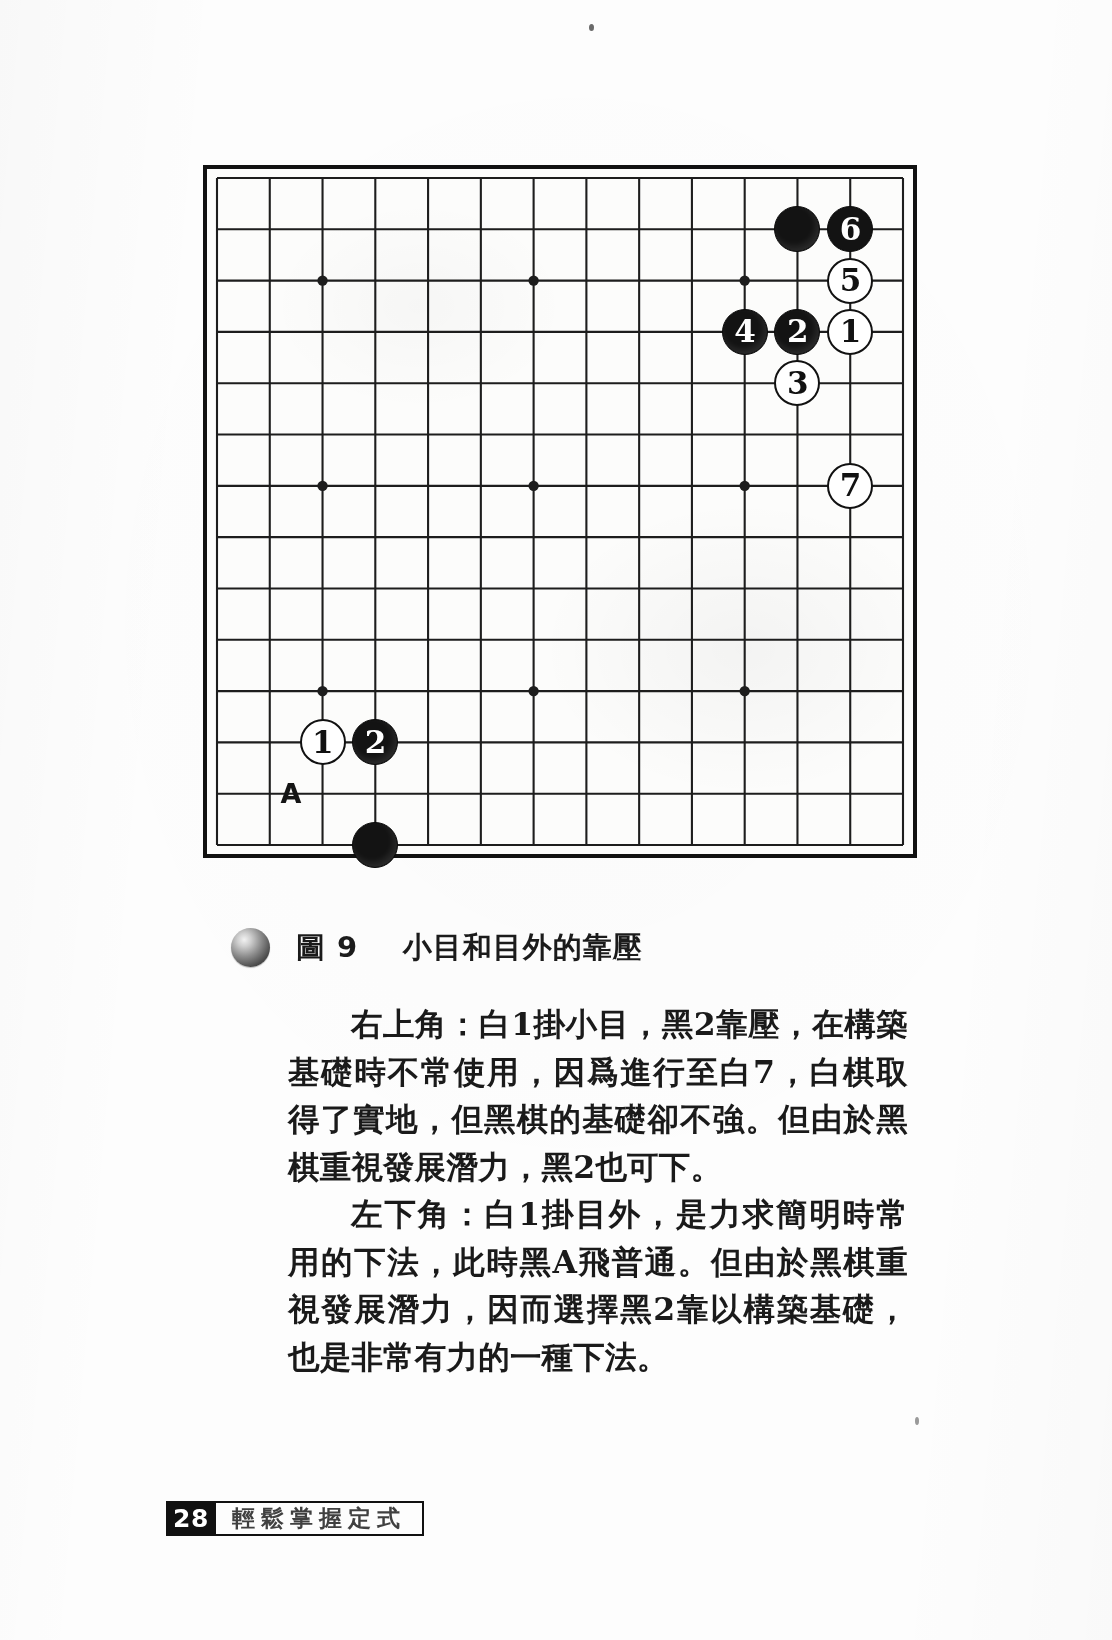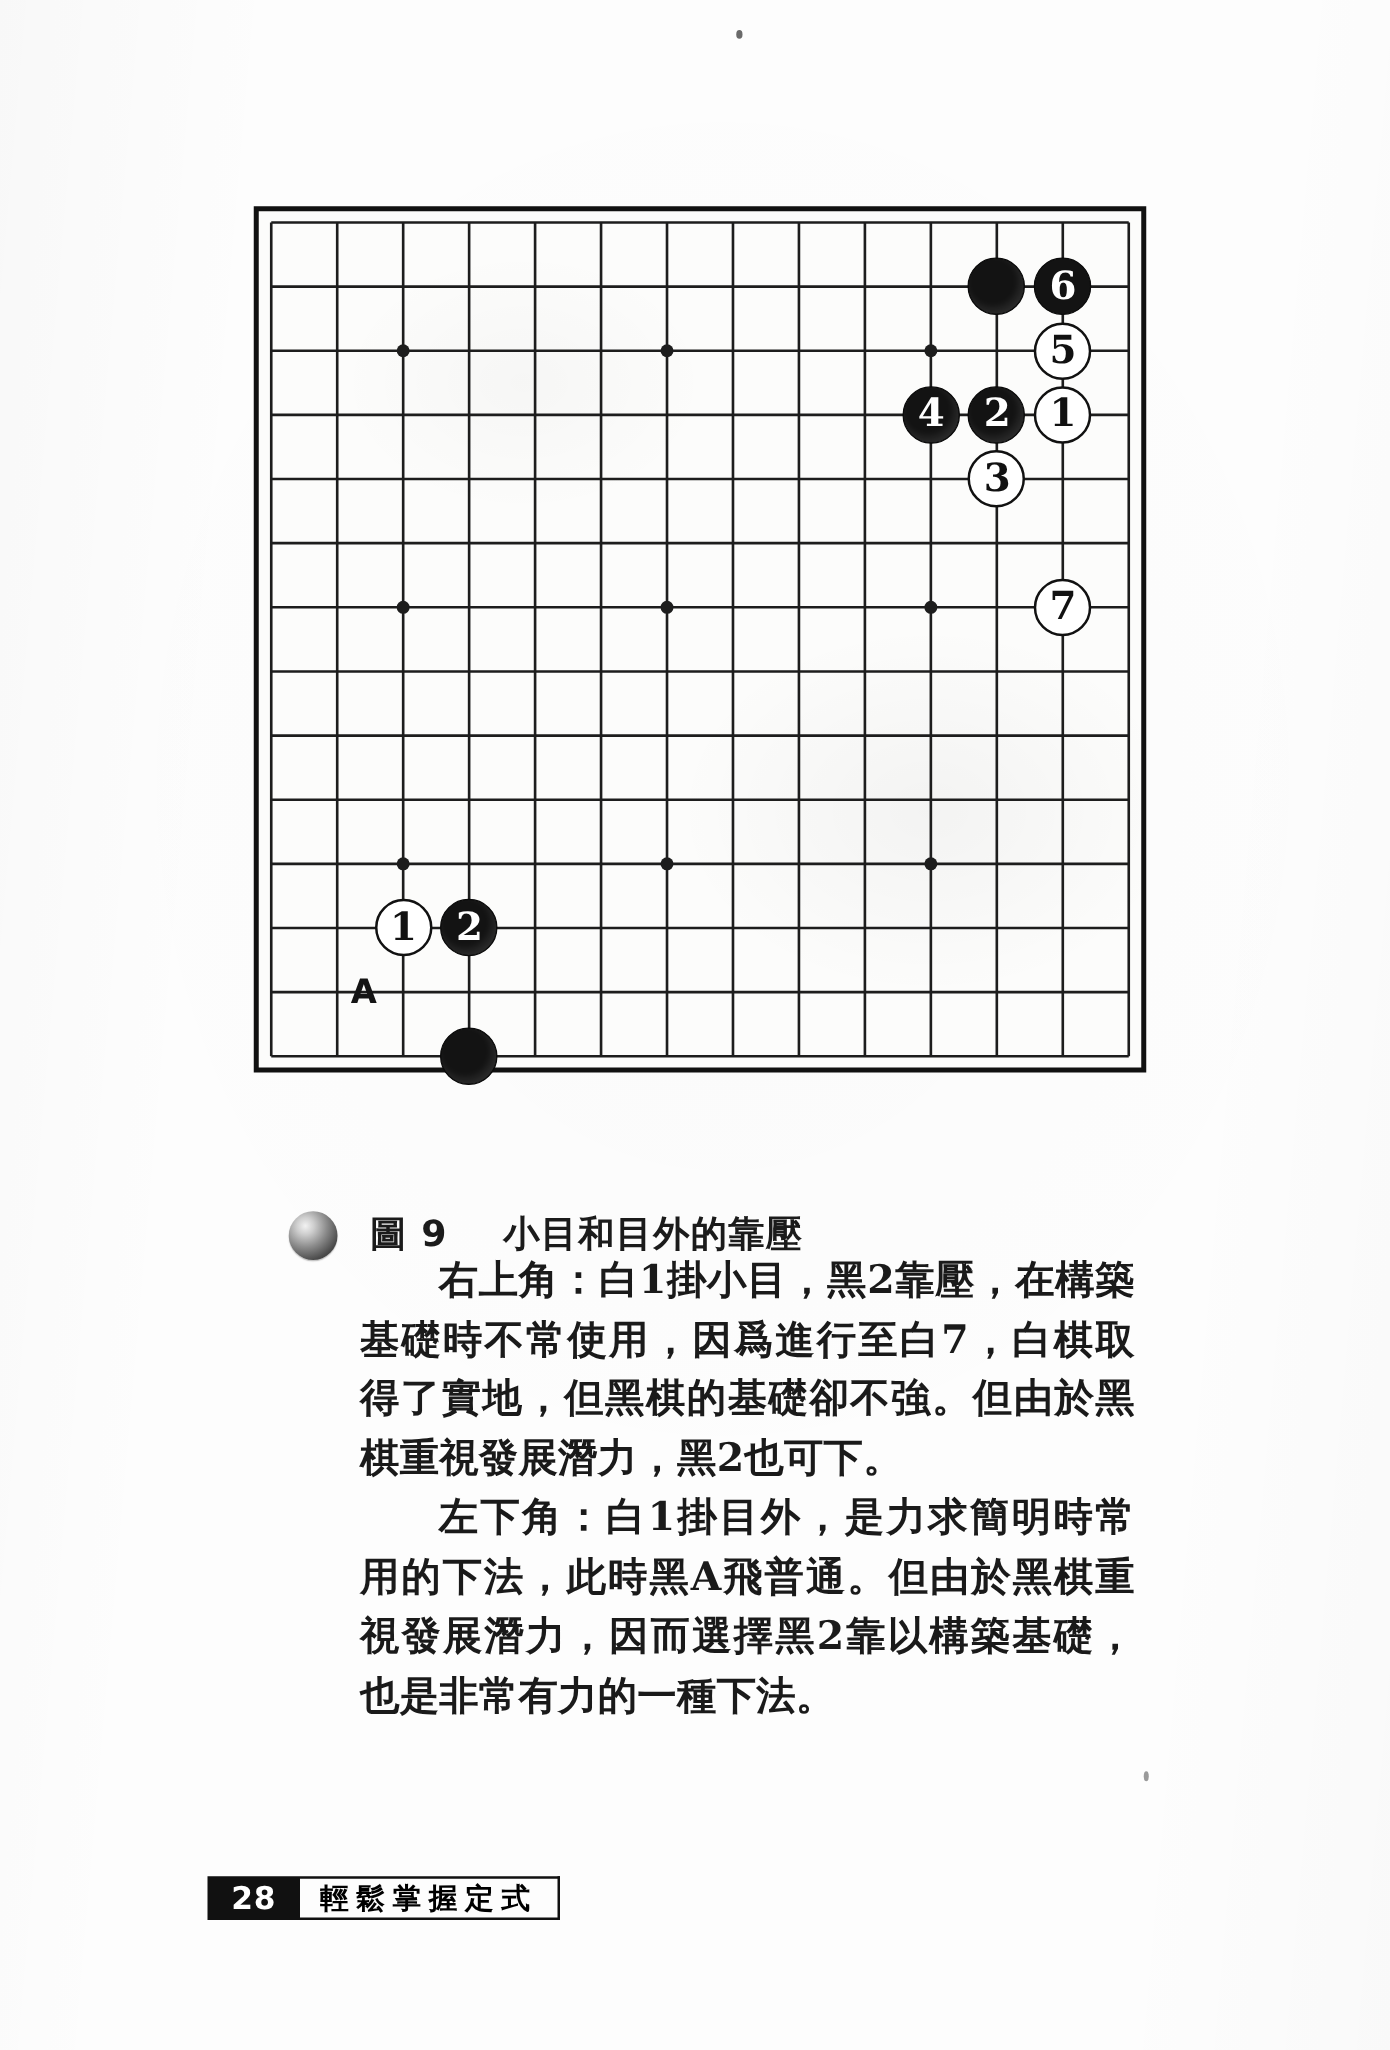--- a/index.html
+++ b/index.html
@@ -103,23 +103,23 @@
     color: #141414;
     font-size: 27px;
     line-height: 1;
     user-select: none;
   }
 
   
   #caption {
     position: absolute;
     left: 231px;
-    top: 968px;
-    display: flex;
-    align-items: flex-end;
+    top: 928px;
+    display: flex;
+    align-items: flex-start;
     gap: 0px;
   }
   .cap-bullet {
     width: 39px;
     height: 39px;
     border-radius: 50%;
     background: radial-gradient(circle at 34% 30%, #f2f2f2 0%, #cfcfcf 18%, #8d8d8d 45%, #4b4b4b 74%, #2b2b2b 100%);
     flex: none;
     margin-right: 26px;
     box-shadow: 0 1px 1px rgba(0,0,0,0.25);
@@ -161,30 +161,30 @@
     display: flex;
     align-items: stretch;
     height: 35px;
   }
   #footer .page-num {
     background: #111111;
     color: #ffffff;
     font-family: "DejaVu Sans", "Liberation Sans", sans-serif;
     font-weight: 700;
     font-size: 25px;
-    width: 74px;
+    width: 50px;
     display: flex;
     align-items: center;
     justify-content: center;
     letter-spacing: 0.5px;
   }
   #footer .book-title {
     border: 2px solid #111111;
     border-left: none;
-    color: #000000;
+    color: #404040;
     font-family: Liberation Sans, sans-serif;
     font-weight: 700;
     font-size: 23px;
     padding: 0 16px;
     display: flex;
     align-items: center;
     letter-spacing: 6px;
     background: #fdfdfd;
   }
 </style>

